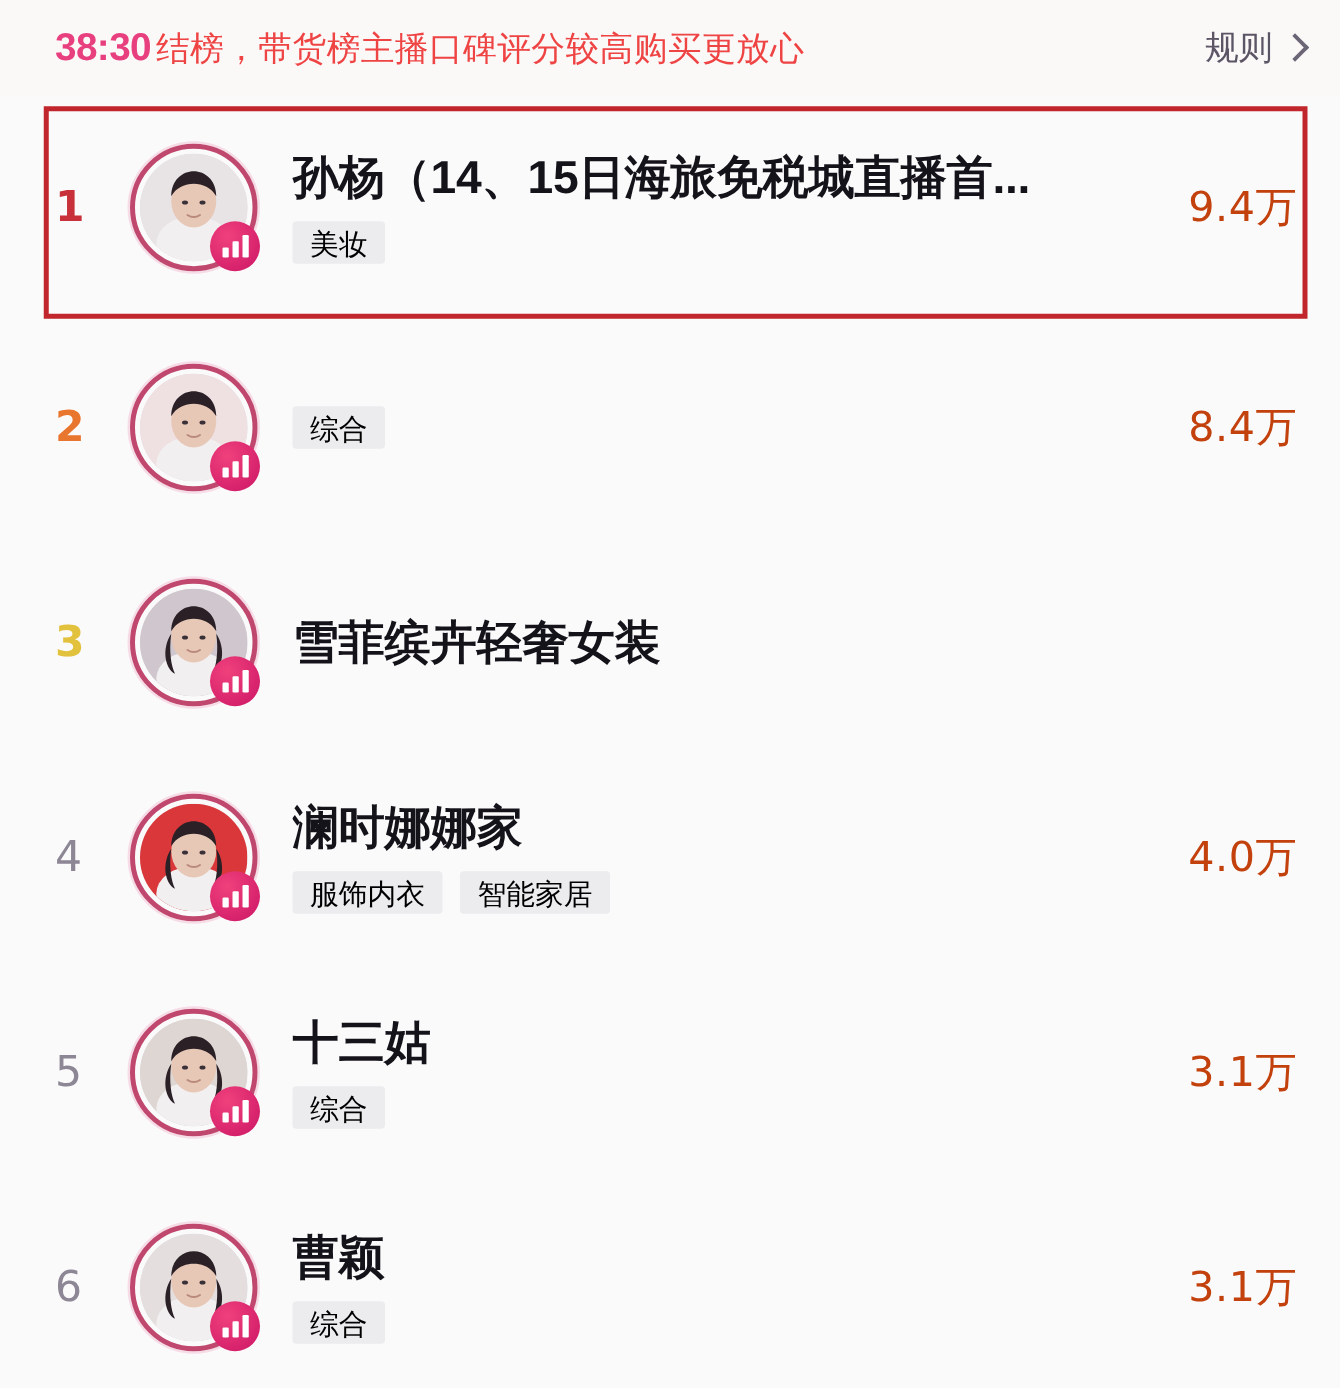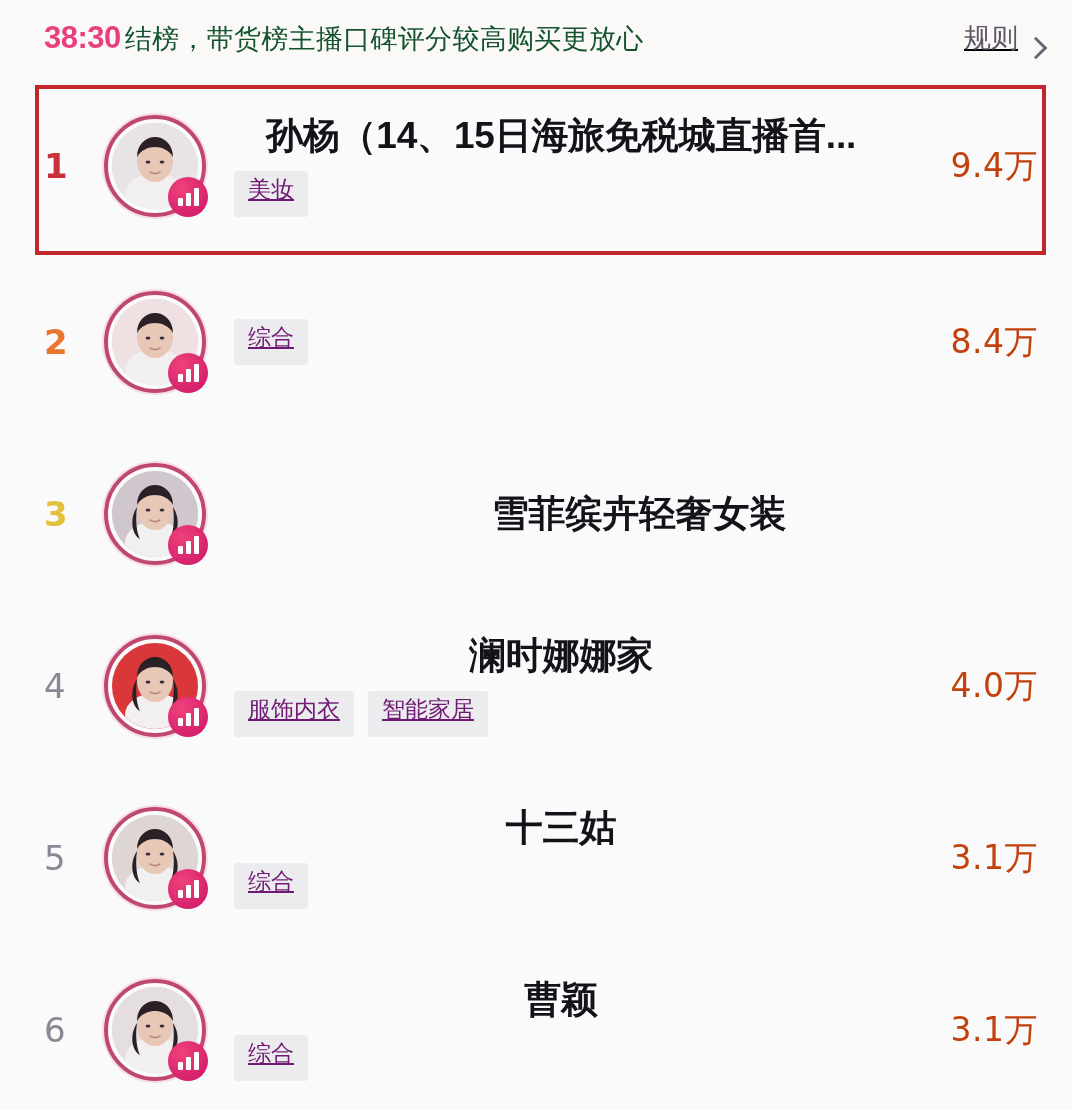--- a/index.html
+++ b/index.html
@@ -33,31 +33,30 @@
   .timer {
     font-size: 31px;
     font-weight: 700;
     color: #e8407f;
     letter-spacing: -0.5px;
     margin-right: 4px;
     white-space: nowrap;
   }
   .header-note {
     font-size: 27px;
-    color: #14532d;
+    color: #ef4444;
     white-space: nowrap;
     letter-spacing: 0.3px;
   }
   .rules {
     display: flex;
-    align-items: flex-end;
+    align-items: center;
     gap: 8px;
     flex: 0 0 auto;
     margin-left: 18px;
-    text-decoration: underline;
   }
   .rules-label {
     font-size: 27px;
     color: #5b5565;
     white-space: nowrap;
   }
   .chev {
     width: 13px;
     height: 13px;
     border-right: 3px solid #6b6575;
@@ -163,45 +162,43 @@
   .live-badge i:nth-child(2) { height: 13px; }
   .live-badge i:nth-child(3) { height: 18px; }
 
   .info {
     flex: 1 1 auto;
     min-width: 0;
     display: flex;
     flex-direction: column;
     justify-content: center;
     gap: 14px;
-    text-align: center;
   }
   .title {
     font-size: 37px;
     font-weight: 700;
     color: #15131a;
     white-space: nowrap;
     overflow: hidden;
     text-overflow: clip;
     letter-spacing: -0.2px;
     line-height: 1.12;
   }
   .tags {
     display: flex;
     gap: 14px;
   }
   .tag {
     background: #ececee;
-    color: #701a75;
+    color: #000000;
     font-size: 23px;
-    padding: 7px 14px 16px;
+    padding: 7px 14px 4px;
     border-radius: 3px;
     white-space: nowrap;
     line-height: 1;
-    text-decoration: underline;
   }
 
   .value {
     flex: 0 0 auto;
     width: 150px;
     text-align: right;
     font-size: 33px;
     color: #c2410c;
     font-family: "DejaVu Sans", sans-serif;
     letter-spacing: 0.5px;

